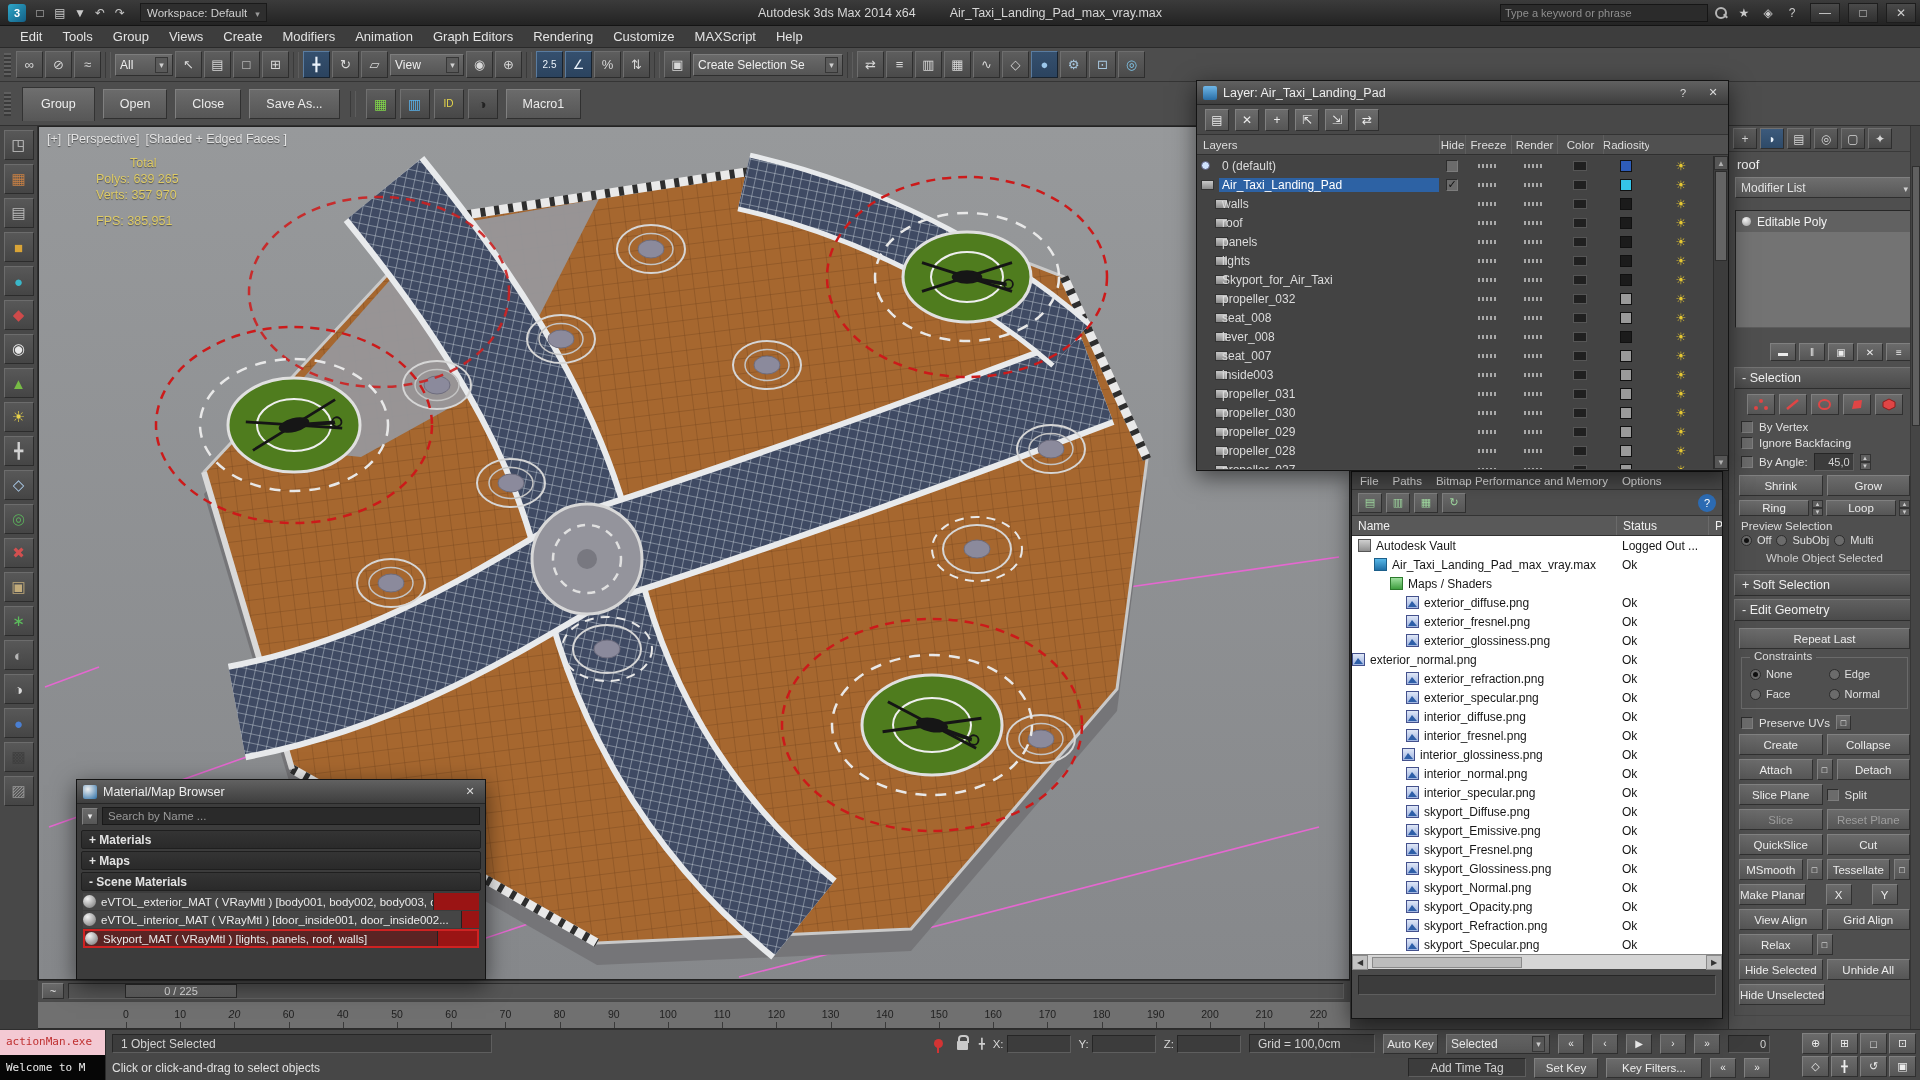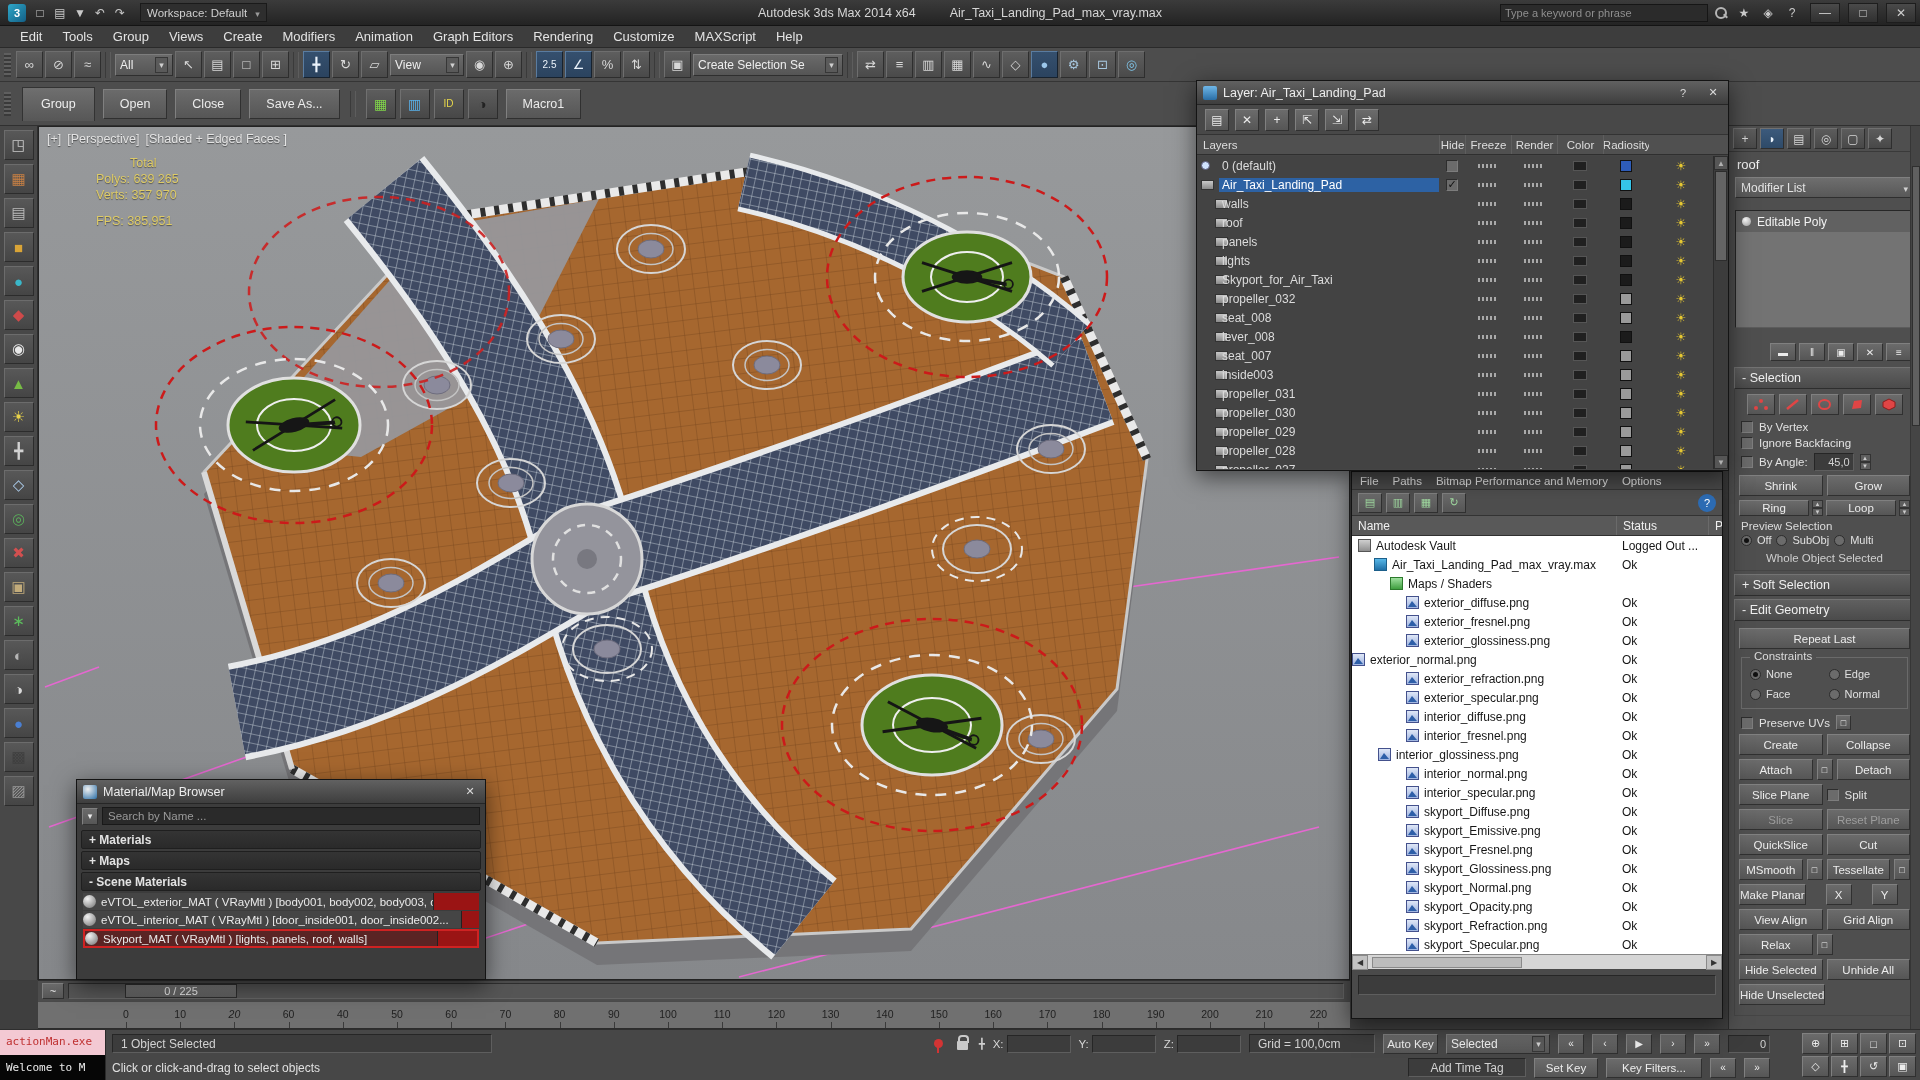--- a/index.html
+++ b/index.html
@@ -878,21 +878,21 @@
       </div>
       <div class="arow">
         <span class="anm" style="padding-left: 54px;">
           <span class="fico bmp"></span>
           <span>interior_fresnel.png</span>
         </span>
         <span class="ast">Ok</span>
         <span></span>
       </div>
       <div class="arow">
-        <span class="anm" style="padding-left: 26px;">
+        <span class="anm" style="padding-left: 50px;">
           <span class="fico bmp"></span>
           <span>interior_glossiness.png</span>
         </span>
         <span class="ast">Ok</span>
         <span></span>
       </div>
       <div class="arow">
         <span class="anm" style="padding-left: 54px;">
           <span class="fico bmp"></span>
           <span>interior_normal.png</span>

